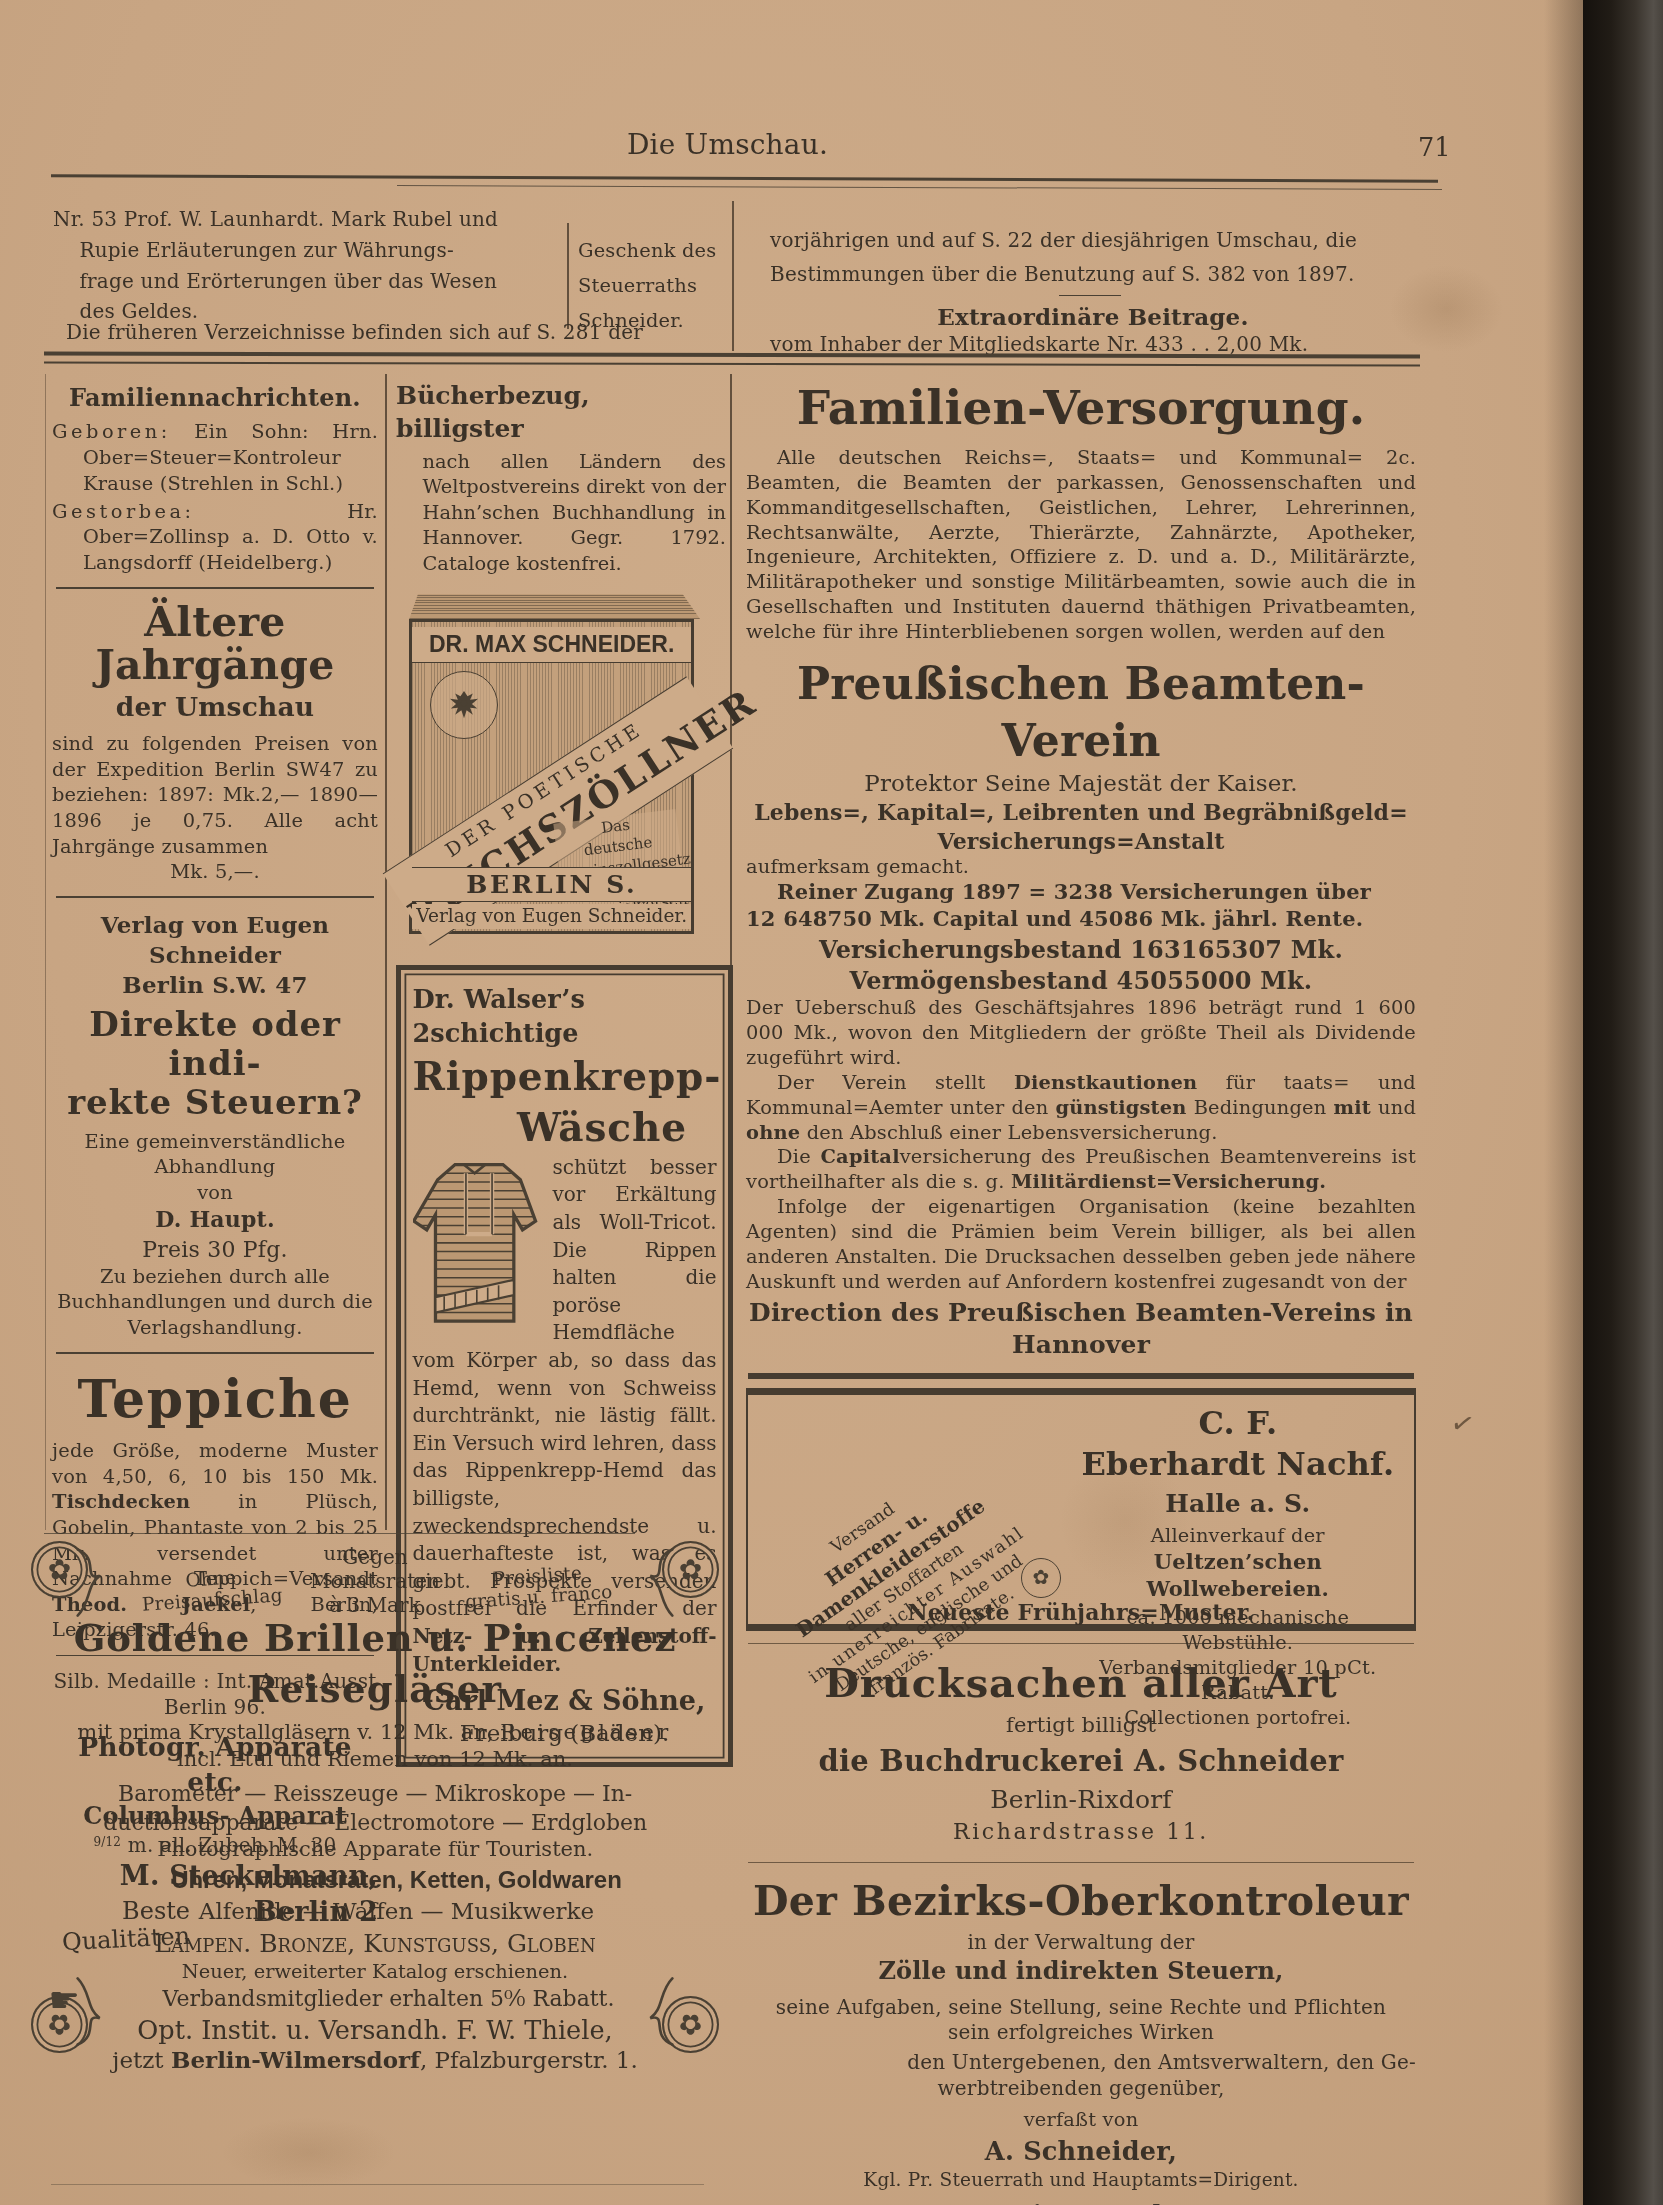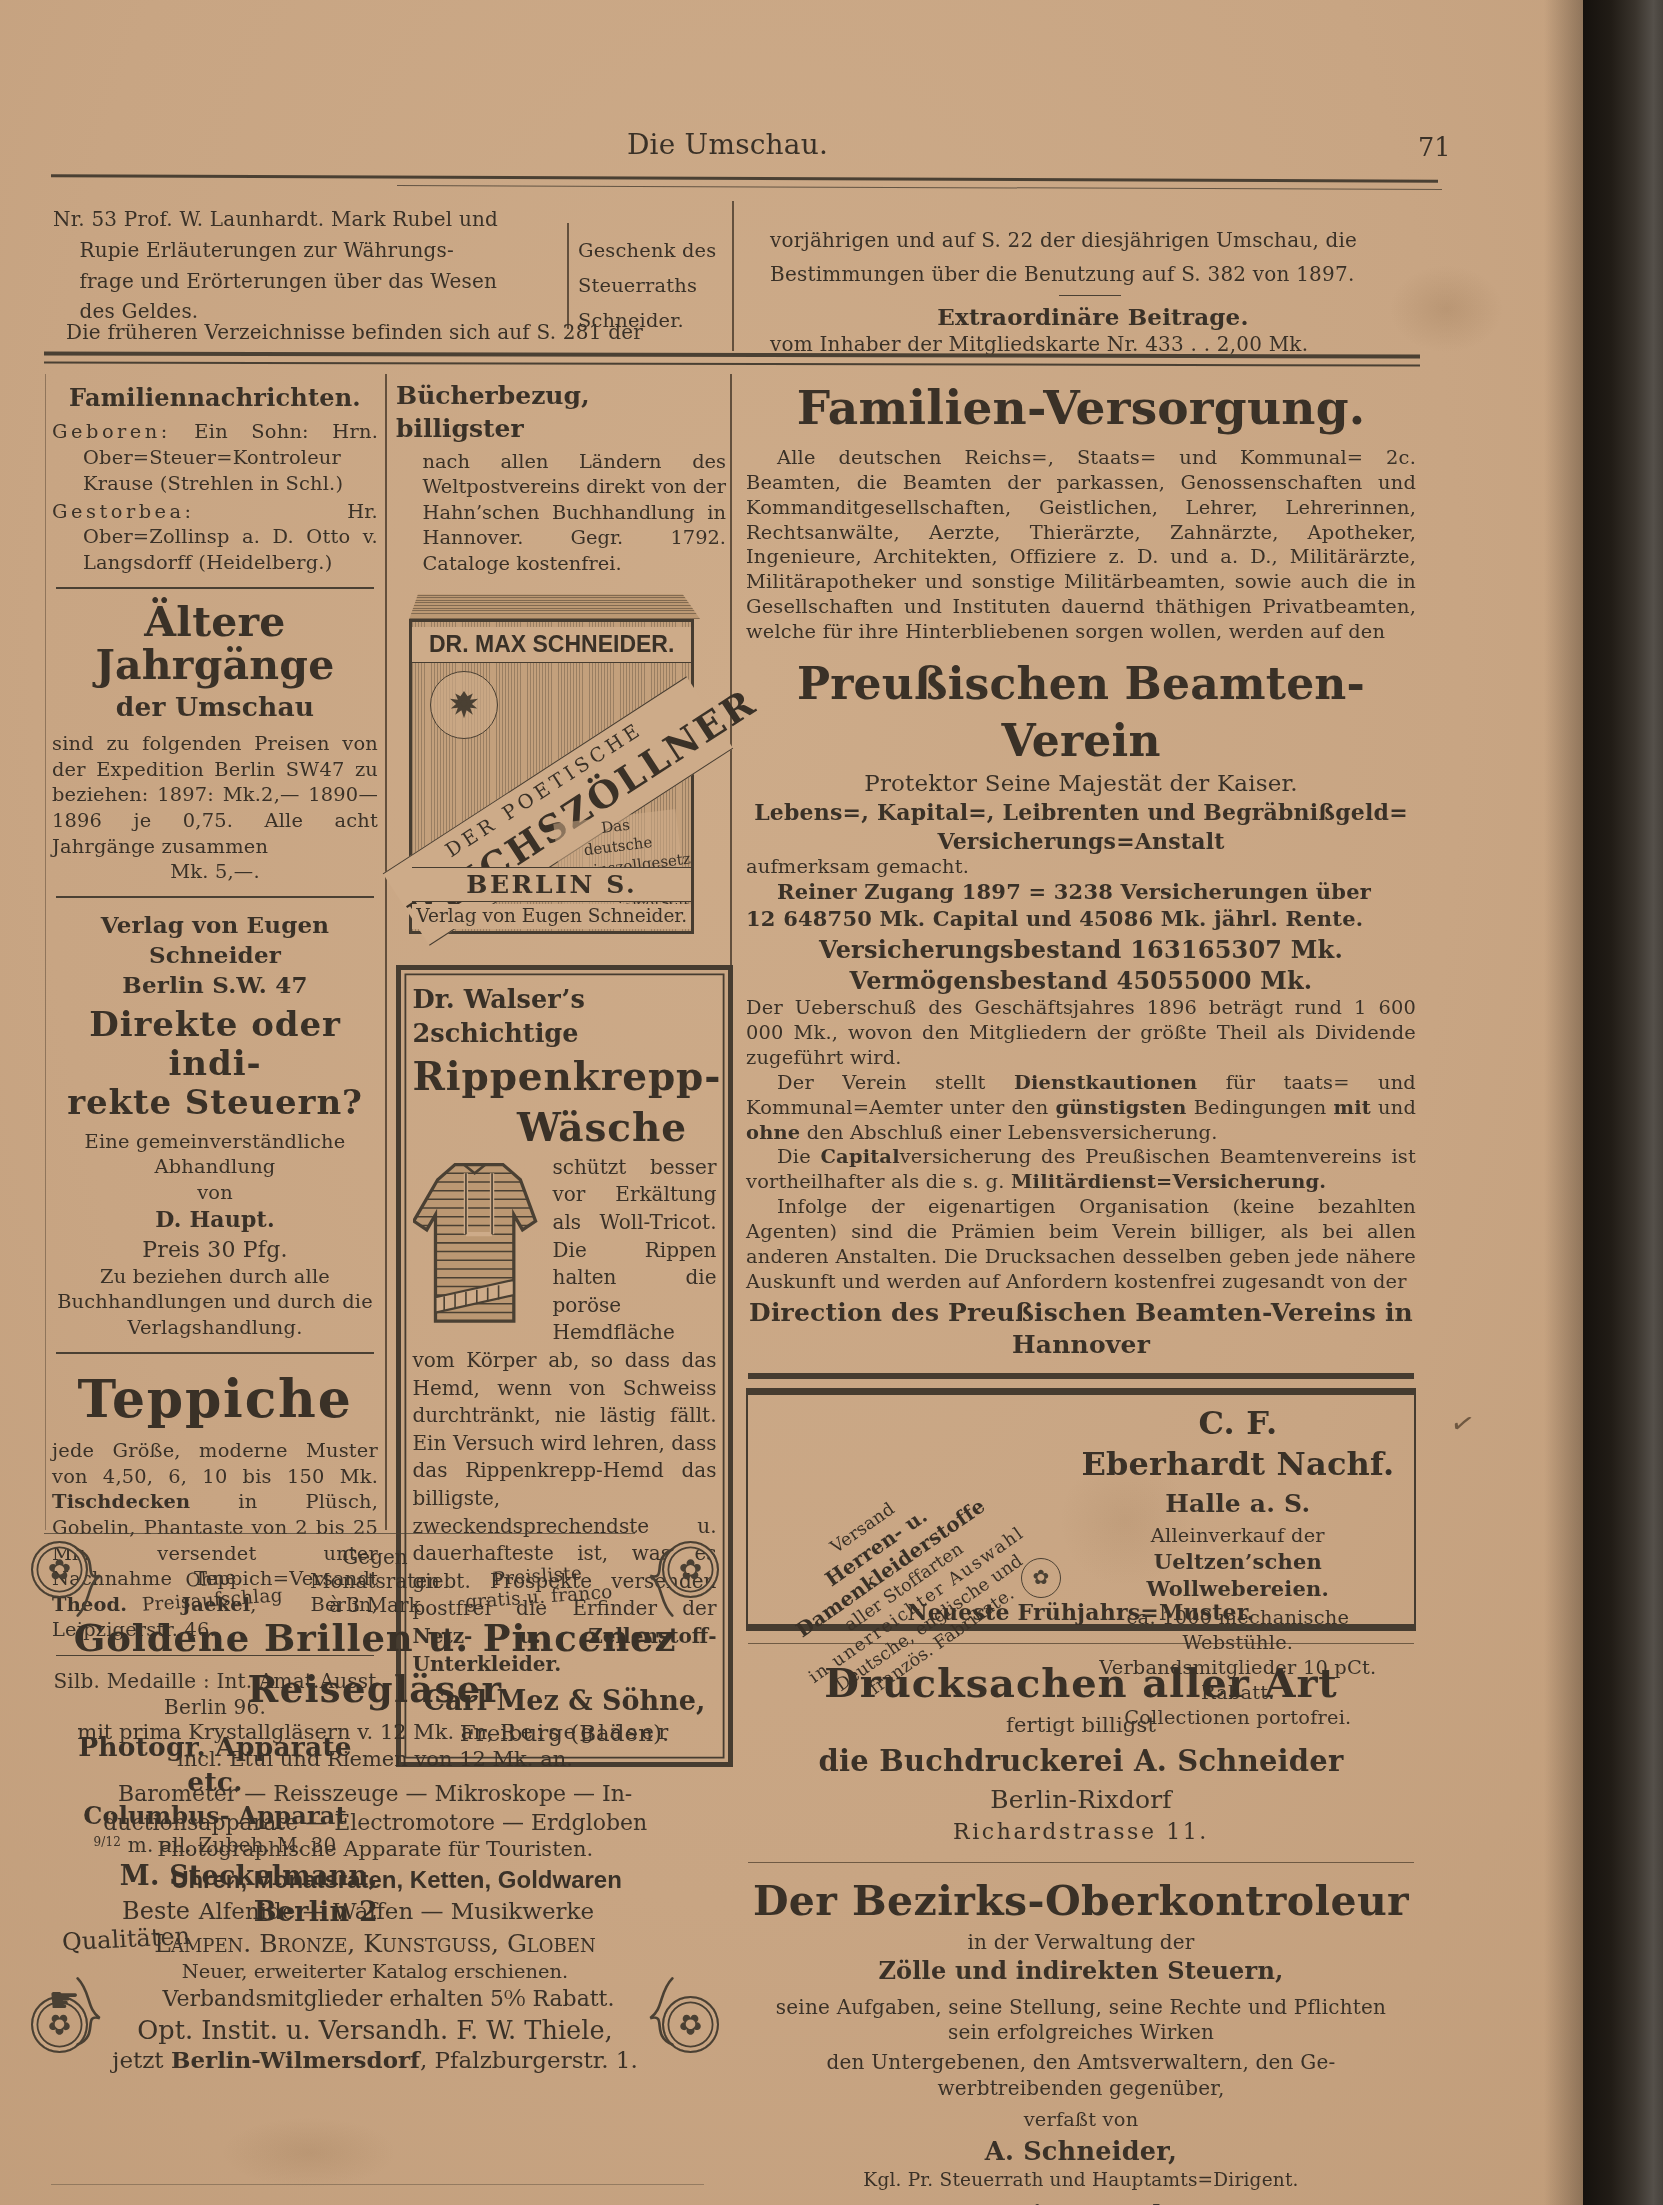--- a/index.html
+++ b/index.html
@@ -273,21 +273,21 @@
     </div>
 
     <div style="height:1.3px;background:rgba(72,58,42,.7);margin:15px 1.8px 0 1.8px;"></div>
 
     <div class="ctr" style="margin-top:12.3px;">
       <div class="b" style="font-size:41px;letter-spacing:0.4px;">Der Bezirks-Oberkontroleur</div>
       <div style="font-size:20px;margin-top:2.6px;">in der Verwaltung der</div>
       <div class="b" style="font-size:24px;">Zölle und indirekten Steuern,</div>
       <div style="font-size:20px;margin-top:8px;">seine Aufgaben, seine Stellung, seine Rechte und Pflichten</div>
       <div style="font-size:20px;">sein erfolgreiches Wirken</div>
-      <div style="font-size:20px;margin-top:4.4px;">den Untergebenen, den Amtsverwaltern, den Ge-</div>
+      <div style="font-size:20px;margin-top:4.4px;text-align:right;">den Untergebenen, den Amtsverwaltern, den Ge-</div>
       <div style="font-size:20px;">werbtreibenden gegenüber,</div>
       <div style="font-size:19.4px;margin-top:6.2px;">verfaßt von</div>
       <div class="b" style="font-size:25.6px;margin-top:2.6px;">A. Schneider,</div>
       <div style="font-size:18.5px;">Kgl. Pr. Steuerrath und Hauptamts=Dirigent.</div>
       <div class="b" style="font-size:25.6px;margin-top:8px;">Preis 3 Mark.</div>
 
     </div>
   </div>
 
   <div class="rule" style="left:44px;top:1533px;width:591px;height:1.3px;opacity:.75;"></div>

